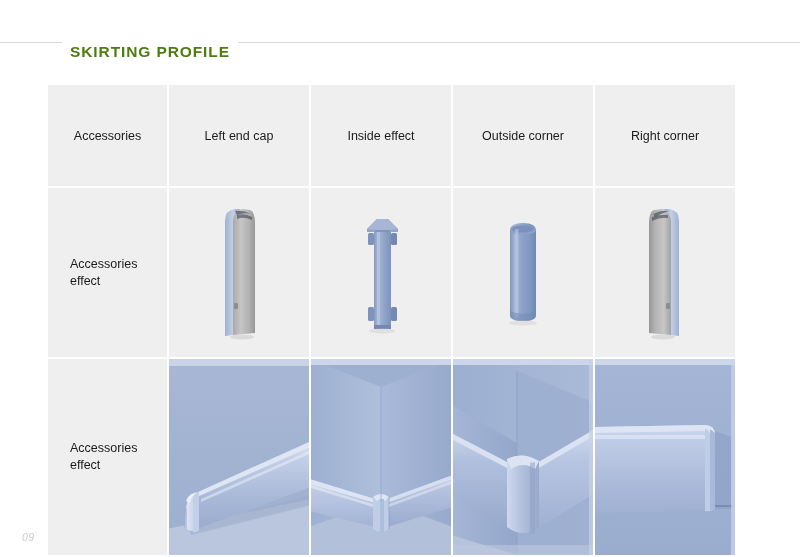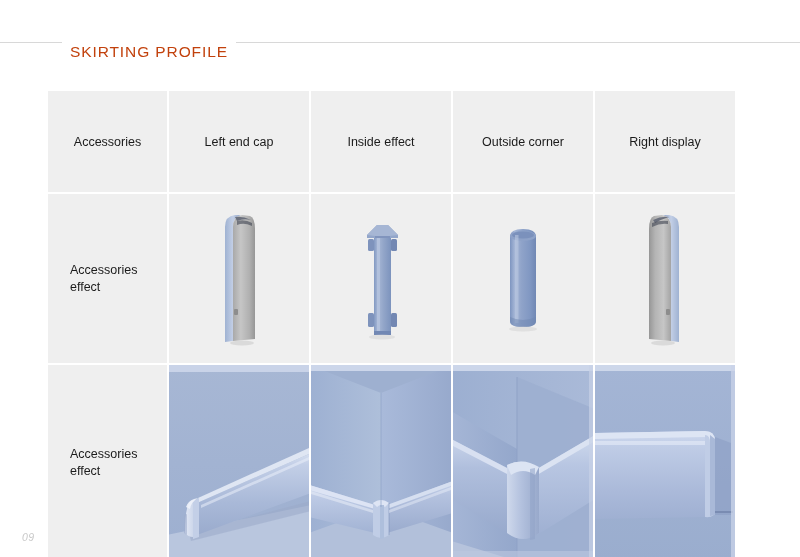--- a/index.html
+++ b/index.html
@@ -28,32 +28,32 @@
   .rule {
     flex: 0 0 auto;
     height: 1px;
     background: #d8d8d8;
   }
   .rule-left { width: 62px; }
   .rule-right { flex: 1 1 auto; }
   .page-title {
     font-size: 15.5px;
     letter-spacing: 0.9px;
-    color: #c2410c;
-    font-weight: normal;
+    color: #4d7c0f;
+    font-weight: bold;
     padding: 0 8px;
     white-space: nowrap;
     margin-top: 20px;
   }
 
   
   .table {
     position: absolute;
     left: 48px;
-    top: 91px;
+    top: 85px;
     width: 687px;
     height: 466px;
     display: grid;
     grid-template-columns: 119px 1.0fr 1.0fr 1.0fr 1.0fr;
     grid-template-rows: 101px 169px 196px;
     background: #ffffff;
     gap: 2px;
   }
   .cell {
     background: #efefef;
@@ -106,21 +106,21 @@
   <div class="cell cell-head">
     <span>Left end cap</span>
   </div>
   <div class="cell cell-head">
     <span>Inside effect</span>
   </div>
   <div class="cell cell-head">
     <span>Outside corner</span>
   </div>
   <div class="cell cell-head">
-    <span>Right display</span>
+    <span>Right corner</span>
   </div>
 
   <div class="cell cell-row-label">
     <div>
       <span>Accessories</span>
       <span>effect</span>
     </div>
   </div>
 
   <div class="cell cell-product">

